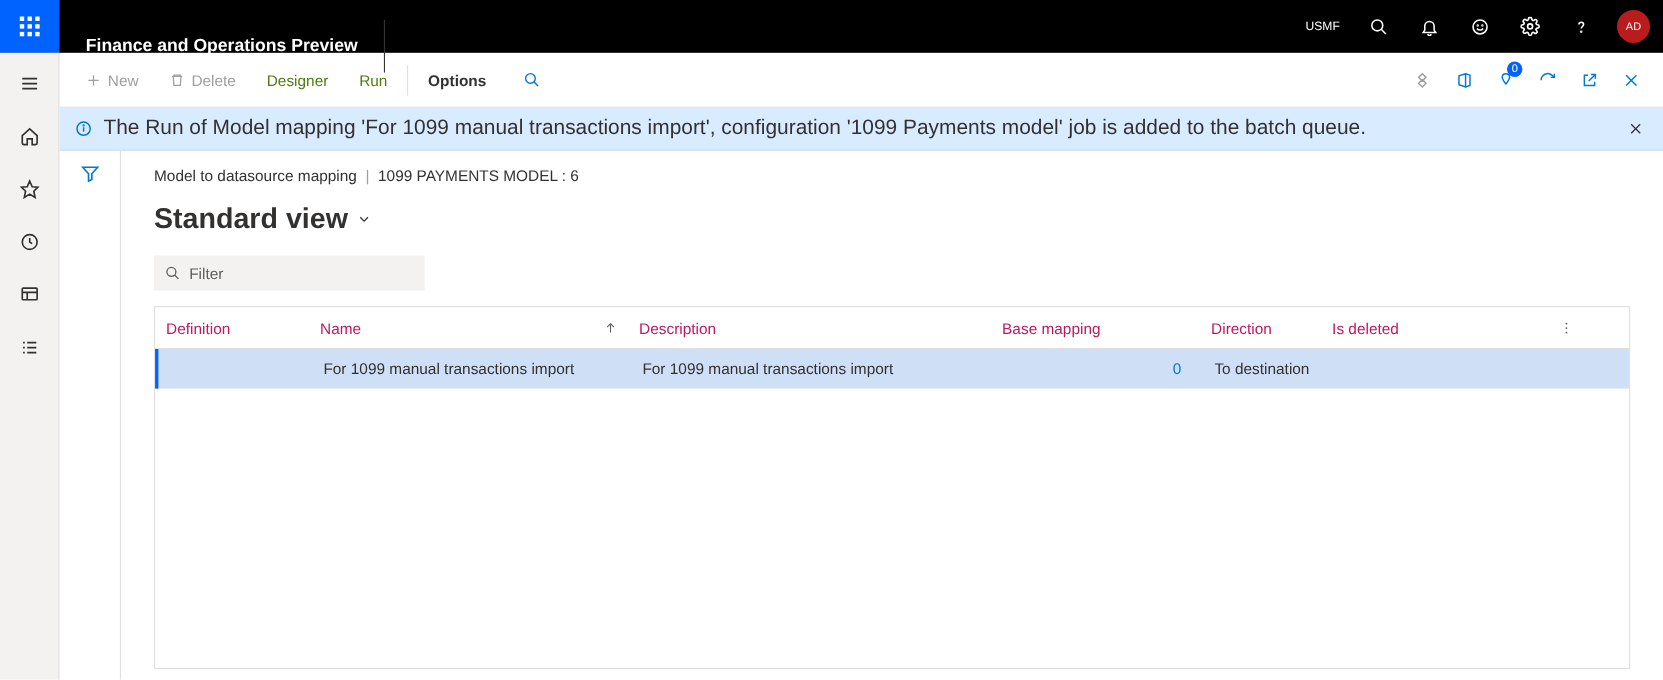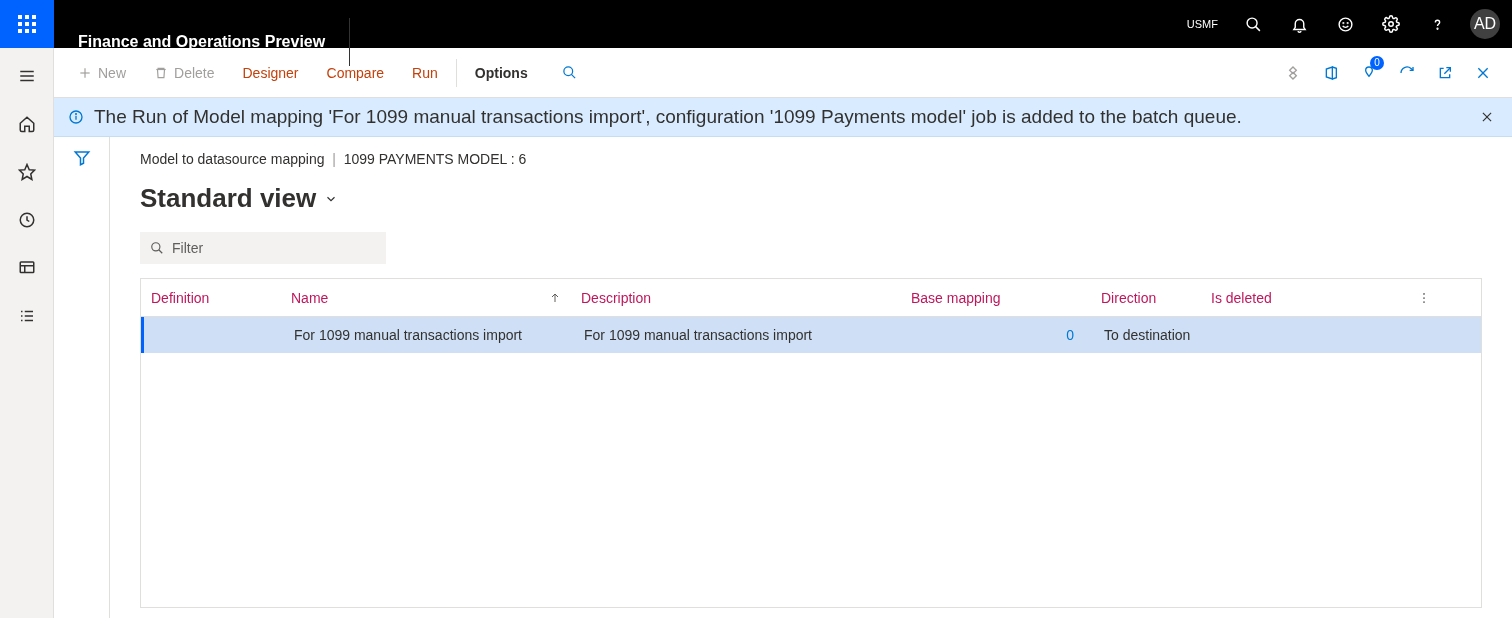--- a/index.html
+++ b/index.html
@@ -8,32 +8,32 @@
   
   .top-bar { display: flex; align-items: center; height: 48px; background: #000; color: #fff; }
   .waffle { width: 54px; height: 48px; background: #0062ff; display: flex; align-items: center; justify-content: center; }
   .waffle-grid { width: 18px; height: 18px; display: grid; grid-template-columns: repeat(3,4px); grid-template-rows: repeat(3,4px); gap: 3px; }
   .waffle-grid span { background: #fff; width: 4px; height: 4px; }
   .app-title { padding: 0 24px; font-size: 16px; font-weight: 600; border-right: 1px solid #333; height: 100%; display: flex; align-items: center; margin-top: 36px; }
   .top-spacer { flex: 1; }
   .top-right { display: flex; align-items: center; padding-right: 12px; gap: 4px; }
   .top-btn { width: 42px; height: 48px; display: flex; align-items: center; justify-content: center; color: #fff; cursor: pointer; }
   .company { font-size: 11px; padding: 0 10px; }
-  .avatar { width: 30px; height: 30px; border-radius: 50%; background: #404040; color: #fff; display: flex; align-items: center; justify-content: center; font-size: 16px; margin-left: 8px; }
+  .avatar { width: 30px; height: 30px; border-radius: 50%; background: #b91c1c; color: #fff; display: flex; align-items: center; justify-content: center; font-size: 10px; margin-left: 8px; }
 
   
   .layout { display: flex; height: calc(618px - 48px); }
   .sidebar { width: 54px; background: #f3f2f1; border-right: 1px solid #e1dfdd; display: flex; flex-direction: column; align-items: center; padding-top: 6px; gap: 4px; }
   .side-btn { width: 54px; height: 44px; display: flex; align-items: center; justify-content: center; cursor: pointer; color: #323130; }
 
   .main { flex: 1; display: flex; flex-direction: column; }
   .action-bar { height: 50px; border-bottom: 1px solid #e1dfdd; display: flex; align-items: center; padding: 0 12px; gap: 4px; }
   .ab-btn { height: 50px; padding: 0 12px; display: flex; align-items: center; gap: 6px; cursor: pointer; color: #605e5c; }
   .ab-btn.disabled { color: #a19f9d; }
-  .ab-btn.dark { color: #c2410c; }
+  .ab-btn.dark { color: #4d7c0f; }
   .ab-btn.bold { font-weight: 600; color: #323130; }
   .ab-sep { width: 1px; height: 28px; background: #e1dfdd; margin: 0 2px; }
   .ab-spacer { flex: 1; }
   .ab-icon-btn { width: 34px; height: 50px; display: flex; align-items: center; justify-content: center; color: #0078d4; cursor: pointer; position: relative; }
   .ab-icon-btn.gray { color: #a19f9d; }
   .badge { position: absolute; top: 8px; right: 2px; background: #0062ff; color: #fff; border-radius: 8px; min-width: 14px; height: 14px; font-size: 10px; display: flex; align-items: center; justify-content: center; padding: 0 3px; }
 
   
   .banner { background: #d9ecff; border-bottom: 1px solid #c5dcf5; padding: 8px 14px; font-size: 19px; display: flex; align-items: center; gap: 10px; }
   .banner svg { flex-shrink: 0; }
@@ -182,23 +182,20 @@
       <div class="ab-btn disabled">
         <svg width="14" height="14" viewBox="0 0 24 24" fill="none" stroke="currentColor" stroke-width="2">
             <polyline points="4 6 20 6"></polyline>
             <path d="M7 6V4h10v2"></path>
             <path d="M6 6l1 14h10l1-14"></path>
           </svg>
         <span>Delete</span>
       </div>
       <div class="ab-btn dark">
           <span>Designer</span>
-        </div>
-      <div class="ab-btn dark">
-          <span>Compare</span>
         </div>
       <div class="ab-btn dark">
           <span>Run</span>
         </div>
       <div class="ab-sep"></div>
       <div class="ab-btn bold">
           <span>Options</span>
         </div>
       <div class="ab-btn" style="padding:0 18px;">
         <svg width="15" height="15" viewBox="0 0 24 24" fill="none" stroke="#0078d4" stroke-width="2">

